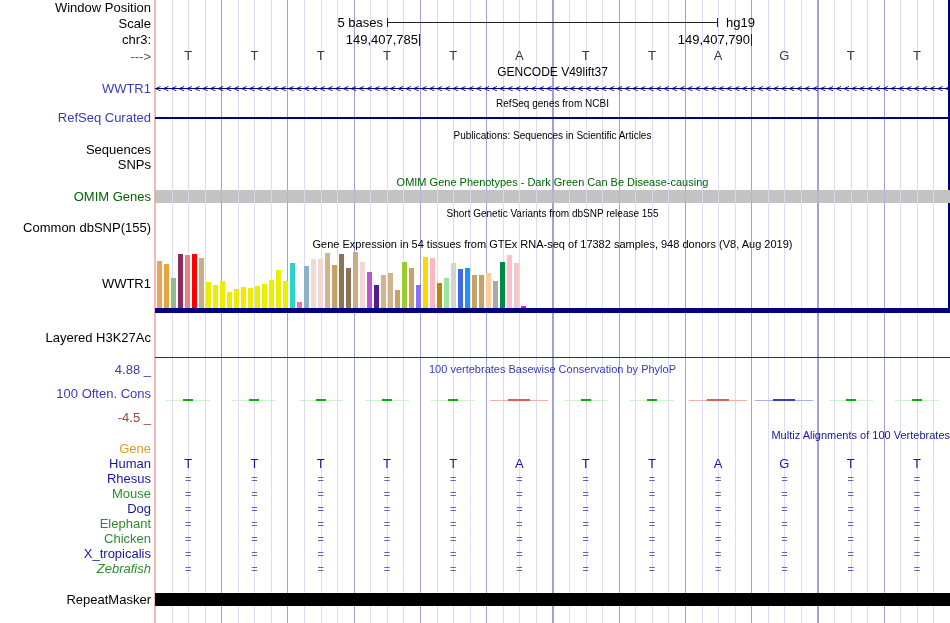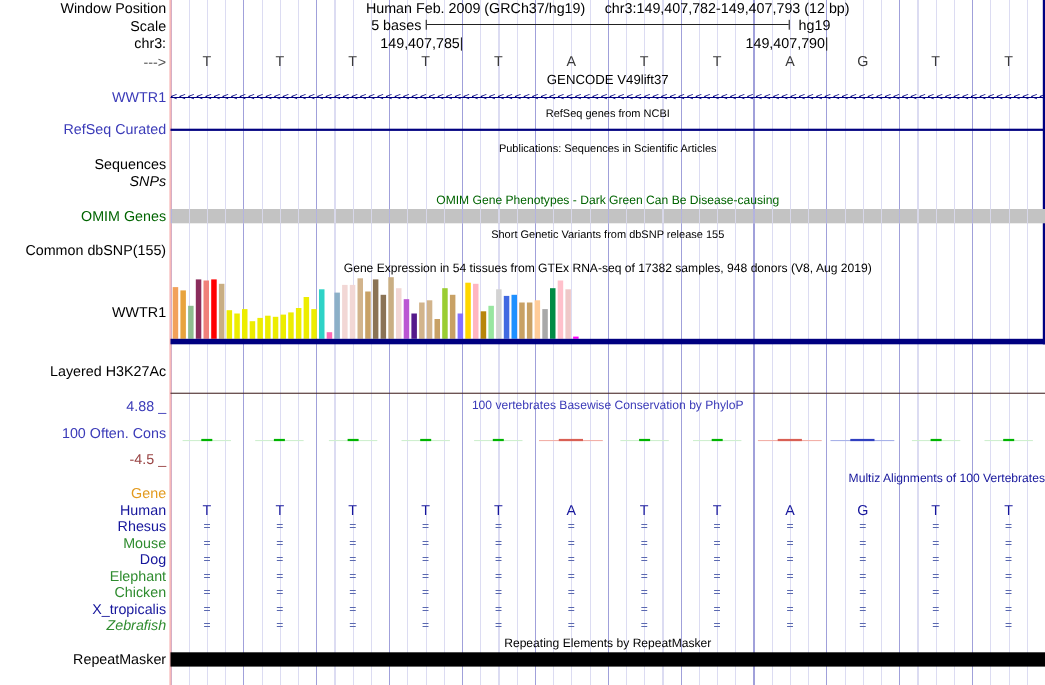--- a/index.html
+++ b/index.html
@@ -30,24 +30,20 @@
 </style>
 </head>
 <body>
 
 <div id="screen">
   <div id="grid"></div>
   <div style="position:absolute;left:154px;top:0;width:2px;height:623px;background:#F7B8B8;"></div>
   <div style="position:absolute;left:948px;top:0;width:2px;height:313px;background:#000080;"></div>
 
   <div class="llabel" style="top:1px;">Window Position</div>
-  <div class="ttitle" style="top:1px;font-size:13px;">
-    <span>Human Feb. 2009 (GRCh37/hg19)</span>
-    <span style="margin-left:14px;">chr3:149,407,782-149,407,793 (12 bp)</span>
-  </div>
 
   <div class="llabel" style="top:17px;">Scale</div>
   <div class="coord" style="right:567px;top:16px;">5 bases</div>
   <div id="scalebar"></div>
   <div class="coord" style="left:726px;top:16px;">hg19</div>
 
   <div class="llabel" style="top:33px;">chr3:</div>
   <div class="coord" style="right:532px;top:33px;">149,407,785</div>
   <div class="tickv" style="left:419px;top:34px;"></div>
   <div class="coord" style="right:200px;top:33px;">149,407,790</div>
@@ -72,21 +68,21 @@
   <div class="ttitle" style="top:66px;font-size:12px;">GENCODE V49lift37</div>
   <div class="llabel blue" style="top:82px;">WWTR1</div>
   <div id="gencode-arrows">&lt;&lt;&lt;&lt;&lt;&lt;&lt;&lt;&lt;&lt;&lt;&lt;&lt;&lt;&lt;&lt;&lt;&lt;&lt;&lt;&lt;&lt;&lt;&lt;&lt;&lt;&lt;&lt;&lt;&lt;&lt;&lt;&lt;&lt;&lt;&lt;&lt;&lt;&lt;&lt;&lt;&lt;&lt;&lt;&lt;&lt;&lt;&lt;&lt;&lt;&lt;&lt;&lt;&lt;&lt;&lt;&lt;&lt;&lt;&lt;&lt;&lt;&lt;&lt;&lt;&lt;&lt;&lt;&lt;&lt;&lt;&lt;&lt;&lt;&lt;&lt;&lt;&lt;&lt;&lt;&lt;&lt;&lt;&lt;&lt;&lt;&lt;&lt;&lt;&lt;&lt;&lt;&lt;&lt;&lt;&lt;&lt;&lt;&lt;&lt;&lt;&lt;&lt;&lt;</div>
 
   <div class="ttitle" style="top:97px;font-size:10px;">RefSeq genes from NCBI</div>
   <div class="llabel blue" style="top:111px;">RefSeq Curated</div>
   <div class="hline" style="top:117px;height:2px;background:#000080;"></div>
 
   <div class="ttitle" style="top:129px;font-size:10px;">Publications: Sequences in Scientific Articles</div>
   <div class="llabel" style="top:143px;">Sequences</div>
-  <div class="llabel" style="top:158px;font-style:italic;">SNPs</div>
+  <div class="llabel" style="top:158px;">SNPs</div>
 
   <div class="ttitle green" style="top:176px;font-size:11px;">OMIM Gene Phenotypes - Dark Green Can Be Disease-causing</div>
   <div class="llabel green" style="top:190px;">OMIM Genes</div>
   <div class="hline" style="top:190px;height:13px;background-color:#C3C3C3;
        background-image:repeating-linear-gradient(to right, rgba(150,150,214,.55) 0 1px, transparent 1px 66.25px),
                         repeating-linear-gradient(to right, rgba(220,220,242,.8) 0 1px, transparent 1px 16.5625px);"></div>
 
   <div class="ttitle" style="top:207px;font-size:10px;">Short Genetic Variants from dbSNP release 155</div>
   <div class="llabel" style="top:221px;">Common dbSNP(155)</div>
 
@@ -303,16 +299,15 @@
         <span class="basecell" style="left: 331.25px; font-size: 11px; color: rgb(90, 104, 176);">=</span>
         <span class="basecell" style="left: 397.5px; font-size: 11px; color: rgb(90, 104, 176);">=</span>
         <span class="basecell" style="left: 463.75px; font-size: 11px; color: rgb(90, 104, 176);">=</span>
         <span class="basecell" style="left: 530px; font-size: 11px; color: rgb(90, 104, 176);">=</span>
         <span class="basecell" style="left: 596.25px; font-size: 11px; color: rgb(90, 104, 176);">=</span>
         <span class="basecell" style="left: 662.5px; font-size: 11px; color: rgb(90, 104, 176);">=</span>
         <span class="basecell" style="left: 728.75px; font-size: 11px; color: rgb(90, 104, 176);">=</span>
       </div>
     </div>
 
-  <div class="ttitle" style="top:579px;font-size:11px;">Repeating Elements by RepeatMasker</div>
   <div class="llabel" style="top:593px;">RepeatMasker</div>
   <div class="hline" style="top:593px;height:13px;background:#000;"></div>
 </div>
 
 </body></html>

